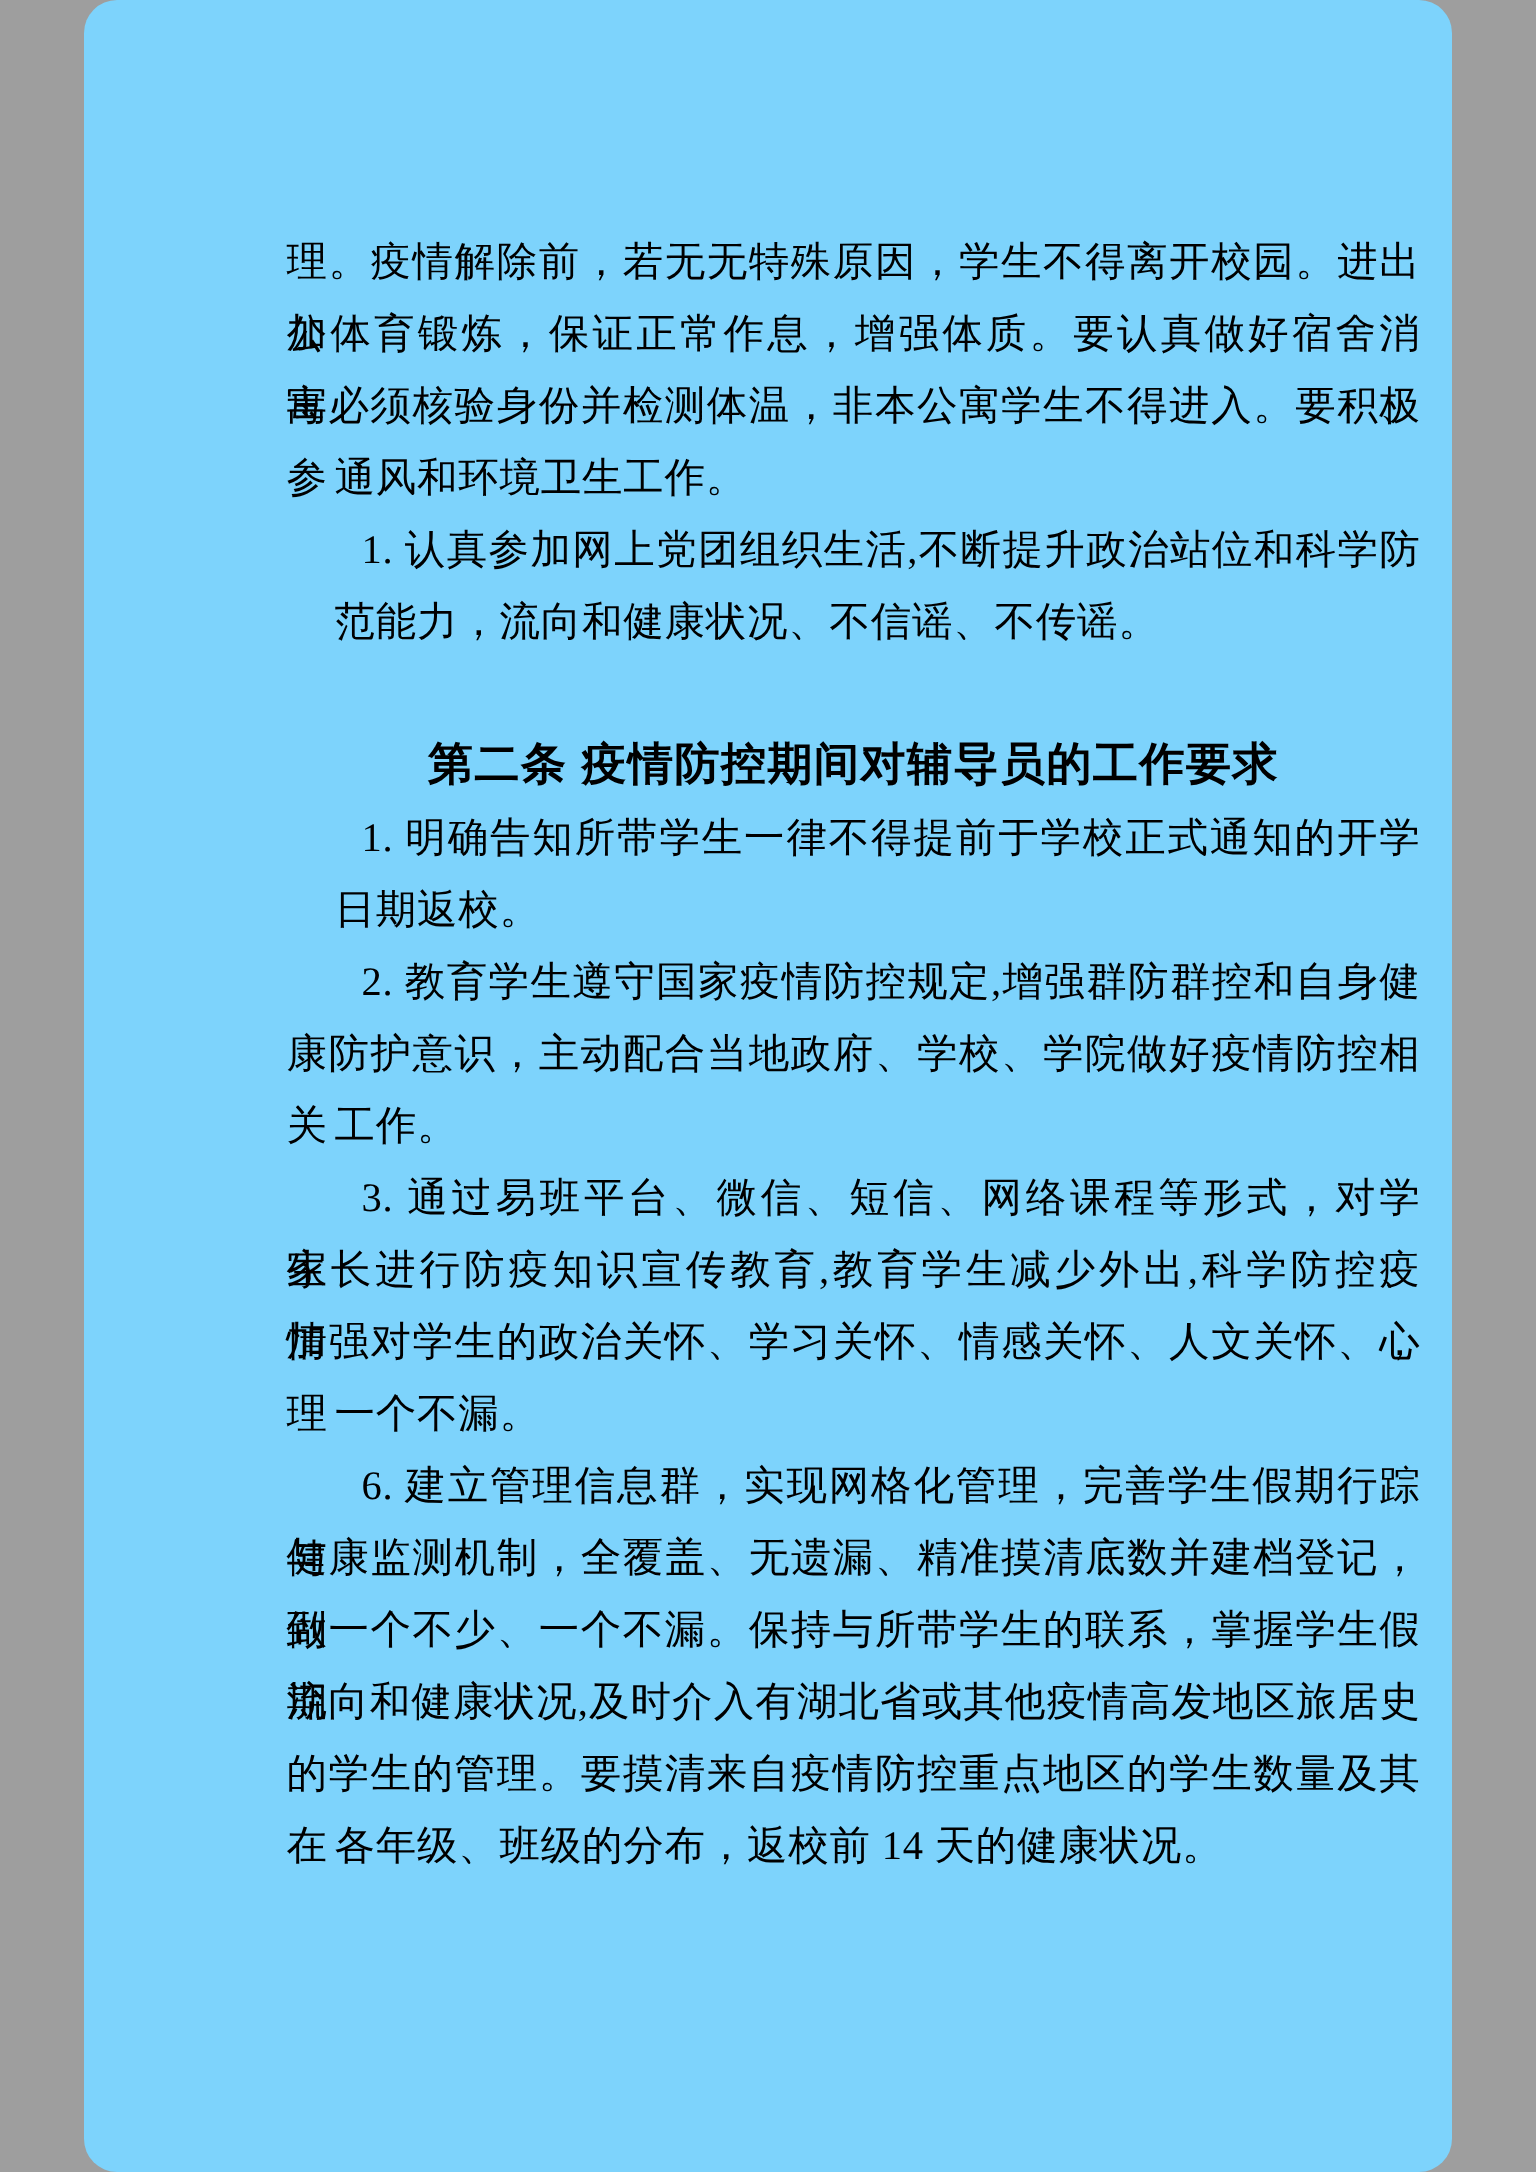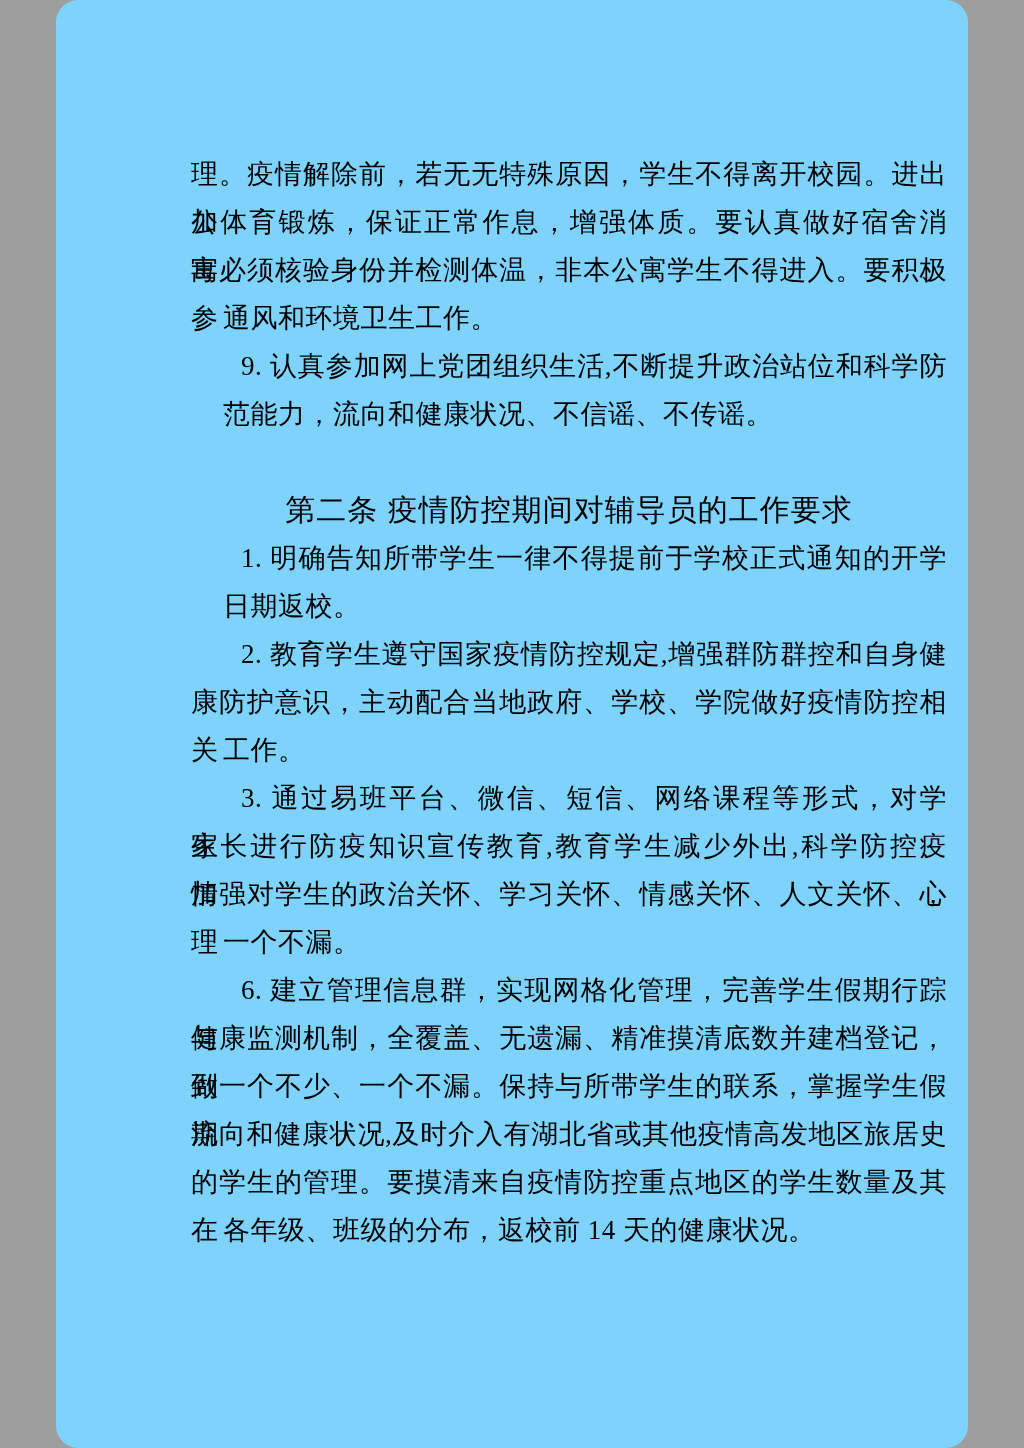--- a/index.html
+++ b/index.html
@@ -35,39 +35,39 @@
   }
   .line.plain {
     text-align: left;
     margin-left: 32px;
   }
   .line.indent {
     text-indent: 50px;
   }
   .line.heading {
     text-align: center;
-    font-weight: normal;
+    font-weight: bold;
     font-family: "Liberation Sans", "DejaVu Sans", sans-serif;
     font-size: 30px;
     letter-spacing: 1px;
   }
   .line.spacer {
     height: 48px;
   }
 </style>
 </head>
 <body>
 
 <div class="page">
   <div class="content" id="content">
       <div class="line justify">理。疫情解除前，若无无特殊原因，学生不得离开校园。进出公</div>
       <div class="line justify">加体育锻炼，保证正常作息，增强体质。要认真做好宿舍消毒、</div>
       <div class="line justify">寓必须核验身份并检测体温，非本公寓学生不得进入。要积极参</div>
       <div class="line plain">通风和环境卫生工作。</div>
-      <div class="line justify indent">9. 认真参加网上党团组织生活,不断提升政治站位和科学防</div>
+      <div class="line justify indent">1. 认真参加网上党团组织生活,不断提升政治站位和科学防</div>
       <div class="line plain">范能力，流向和健康状况、不信谣、不传谣。</div>
       <div class="line spacer"></div>
       <div class="line heading">第二条 疫情防控期间对辅导员的工作要求</div>
       <div class="line justify indent">1. 明确告知所带学生一律不得提前于学校正式通知的开学</div>
       <div class="line plain">日期返校。</div>
       <div class="line justify indent">2. 教育学生遵守国家疫情防控规定,增强群防群控和自身健</div>
       <div class="line justify">康防护意识，主动配合当地政府、学校、学院做好疫情防控相关</div>
       <div class="line plain">工作。</div>
       <div class="line justify indent">3. 通过易班平台、微信、短信、网络课程等形式，对学生、</div>
       <div class="line justify">家长进行防疫知识宣传教育,教育学生减少外出,科学防控疫情，</div>

